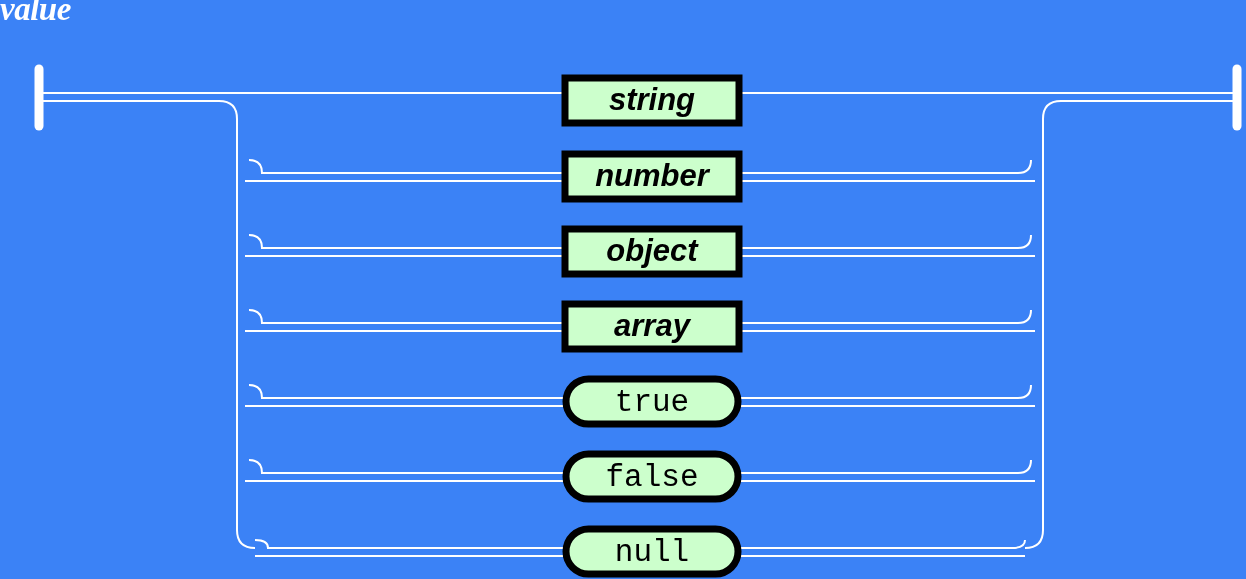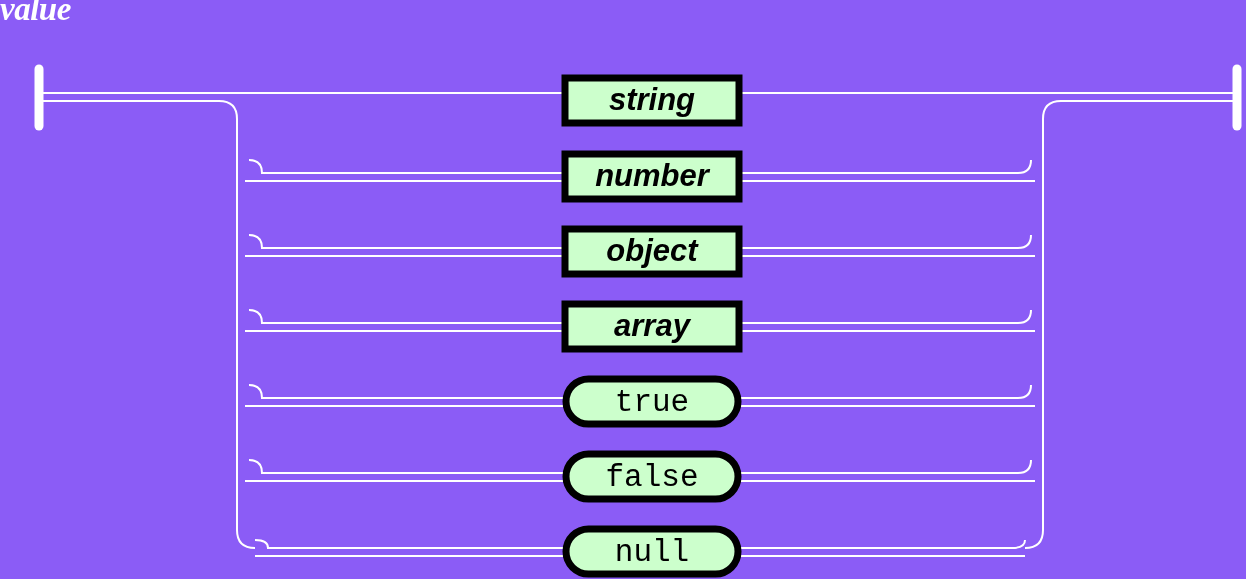--- a/index.html
+++ b/index.html
@@ -8,21 +8,21 @@
     padding: 0;
     background: #000000;
   }
   body {
     font-family: "Liberation Sans", sans-serif;
   }
   #canvas {
     position: relative;
     width: 1246px;
     height: 579px;
-    background: #8b5cf6;
+    background: #3b82f6;
     overflow: hidden;
   }
   #diagram-title {
     position: absolute;
     left: 0px;
     top: -7px;
     color: #ffffff;
     font-family: "Liberation Serif", "DejaVu Serif", serif;
     font-weight: bold;
     font-style: italic;

